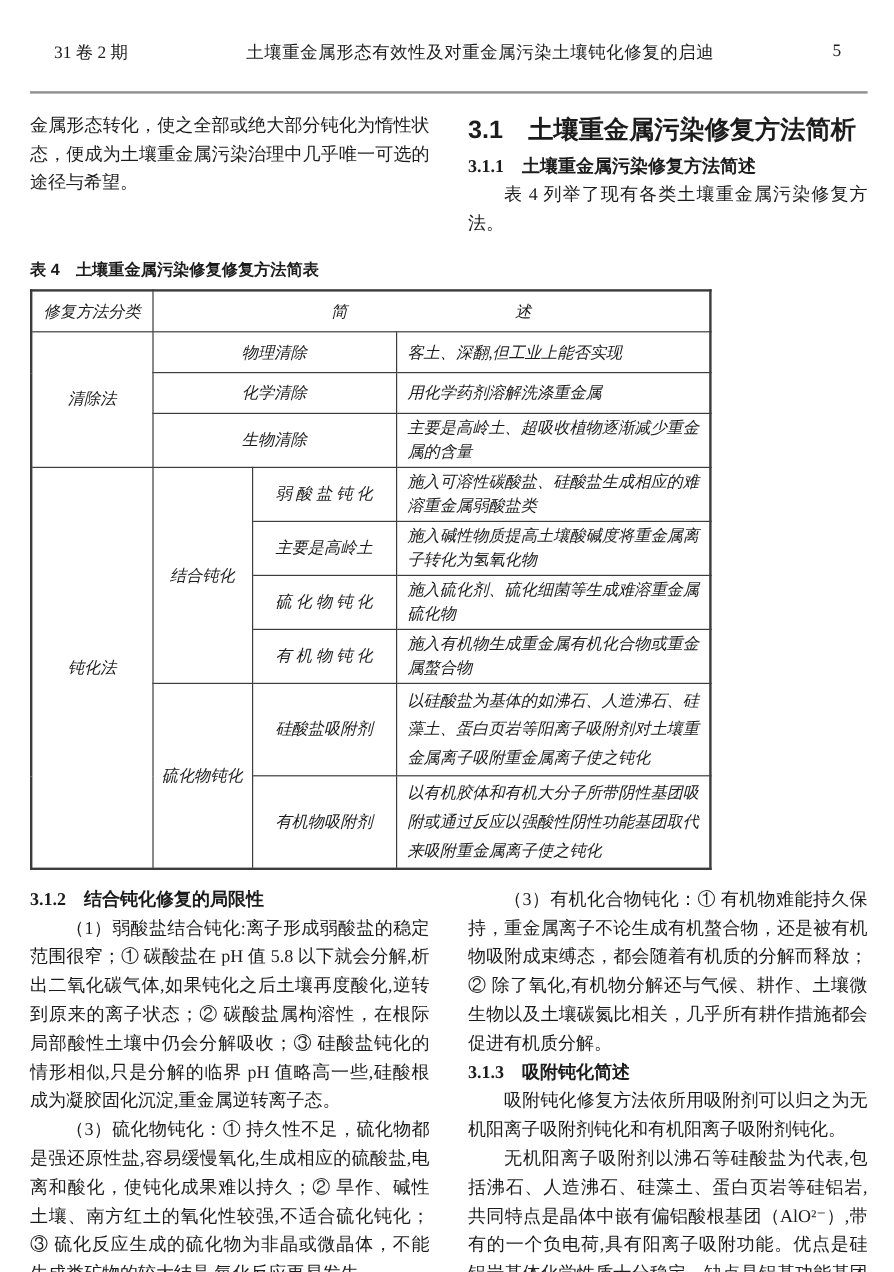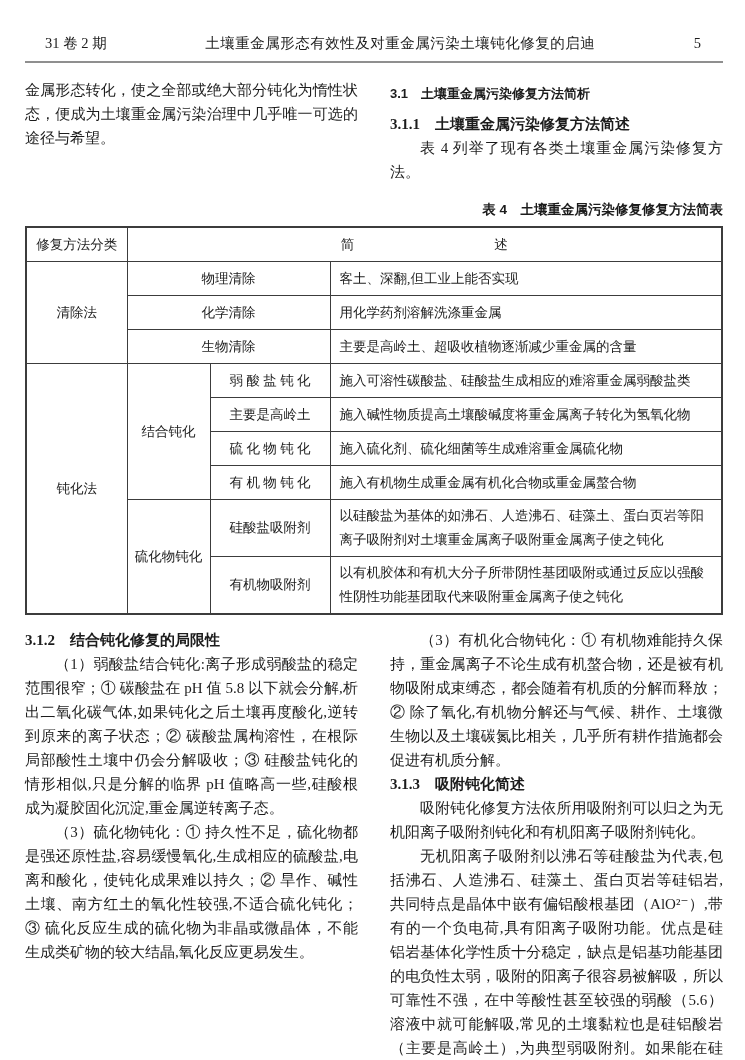--- a/index.html
+++ b/index.html
@@ -5,39 +5,39 @@
   html,body{margin:0;padding:0;background:#ffffff;}
   body{
     width:745px;height:1060px;overflow:hidden;
     font-family:"Liberation Serif","DejaVu Serif",serif;
     color:#1c1c1c;
     -webkit-font-smoothing:antialiased;
   }
   .page{box-sizing:border-box;width:745px;height:1060px;padding:34px 22px 0 25px;position:relative;}
 
   
-  .page-header{display:flex;align-items:center;font-size:14.5px;padding-bottom:8px;border-bottom:2px solid #8f8f8f;}
+  .page-header{display:flex;align-items:center;font-size:14.5px;padding-bottom:23px;border-bottom:2px solid #8f8f8f;}
   .page-header .issue{margin-left:20px;white-space:nowrap;}
   .page-header .running-title{flex:1;text-align:center;letter-spacing:.5px;}
   .page-header .pageno{margin-right:22px;}
 
   
   .cols{display:flex;gap:32px;}
   .cols.top{margin-top:15px;}
   .cols.bottom{margin-top:13px;}
   .col{width:336px;}
 
   p.body{margin:0;font-size:15px;line-height:24px;text-align:justify;word-break:break-all;}
   .indent{text-indent:2em;}
-  .h-bold{margin:5px 0 7px 0;font-family:"Liberation Sans","DejaVu Sans",sans-serif;font-weight:bold;font-size:13px;line-height:22px;}
+  .h-bold{margin:5px 0 7px 0;font-family:"Liberation Sans","DejaVu Sans",sans-serif;font-weight:bold;font-size:21px;line-height:22px;}
   .h-plain{margin:0;font-size:15px;line-height:24px;font-weight:bold;}
 
   
-  .table-title{margin:17px 0 7px 0;text-align:right;font-family:"Liberation Sans","DejaVu Sans",sans-serif;font-weight:bold;font-size:13.5px;}
-  table.remed{width:698px;border-collapse:collapse;border:2px solid #3c3c3c;font-size:13.5px;table-layout:fixed;}
+  .table-title{margin:17px 0 7px 0;text-align:left;font-family:"Liberation Sans","DejaVu Sans",sans-serif;font-weight:bold;font-size:13.5px;}
+  table.remed{width:568px;border-collapse:collapse;border:2px solid #3c3c3c;font-size:13.5px;table-layout:fixed;font-style:italic;}
   table.remed td{border:1px solid #3c3c3c;text-align:center;padding:2px 4px;height:29px;line-height:20px;}
   table.remed td.desc{text-align:left;padding:2px 4px 2px 9px;}
   table.remed tr.tall td{height:52px;line-height:24px;}
   td.head-desc .wrap{display:flex;justify-content:center;gap:140px;}
 </style>
 </head>
 <body>
 
 <div class="page">
 

